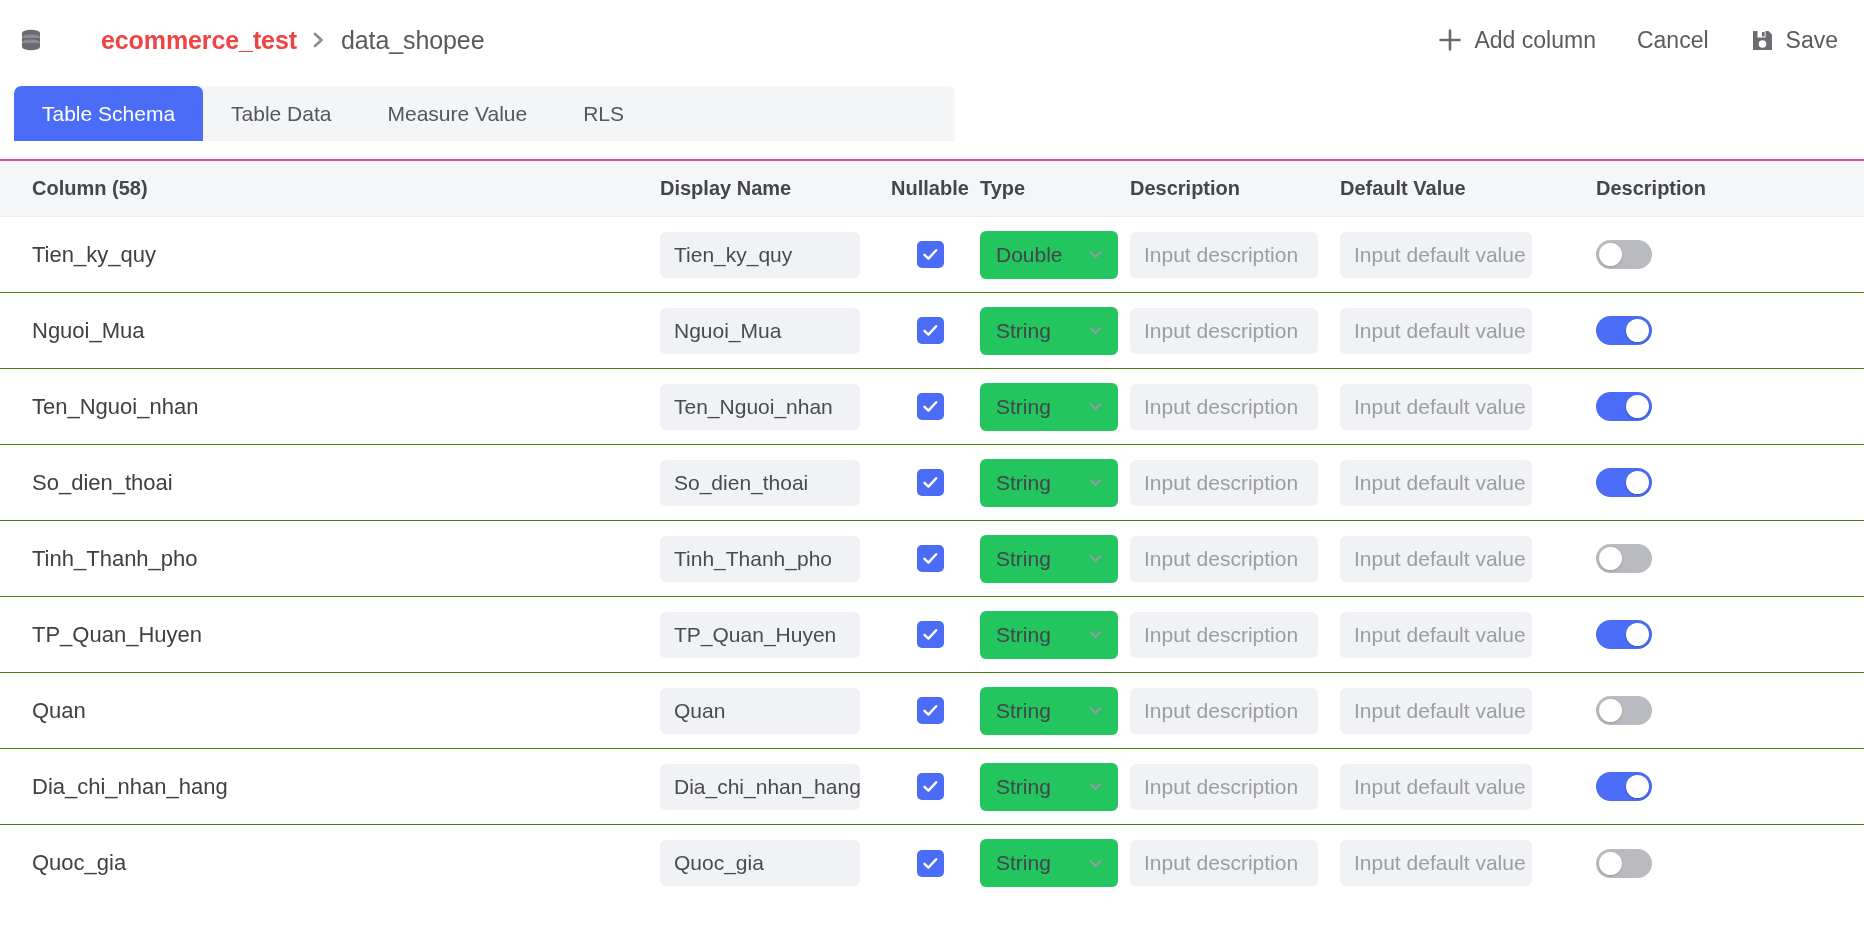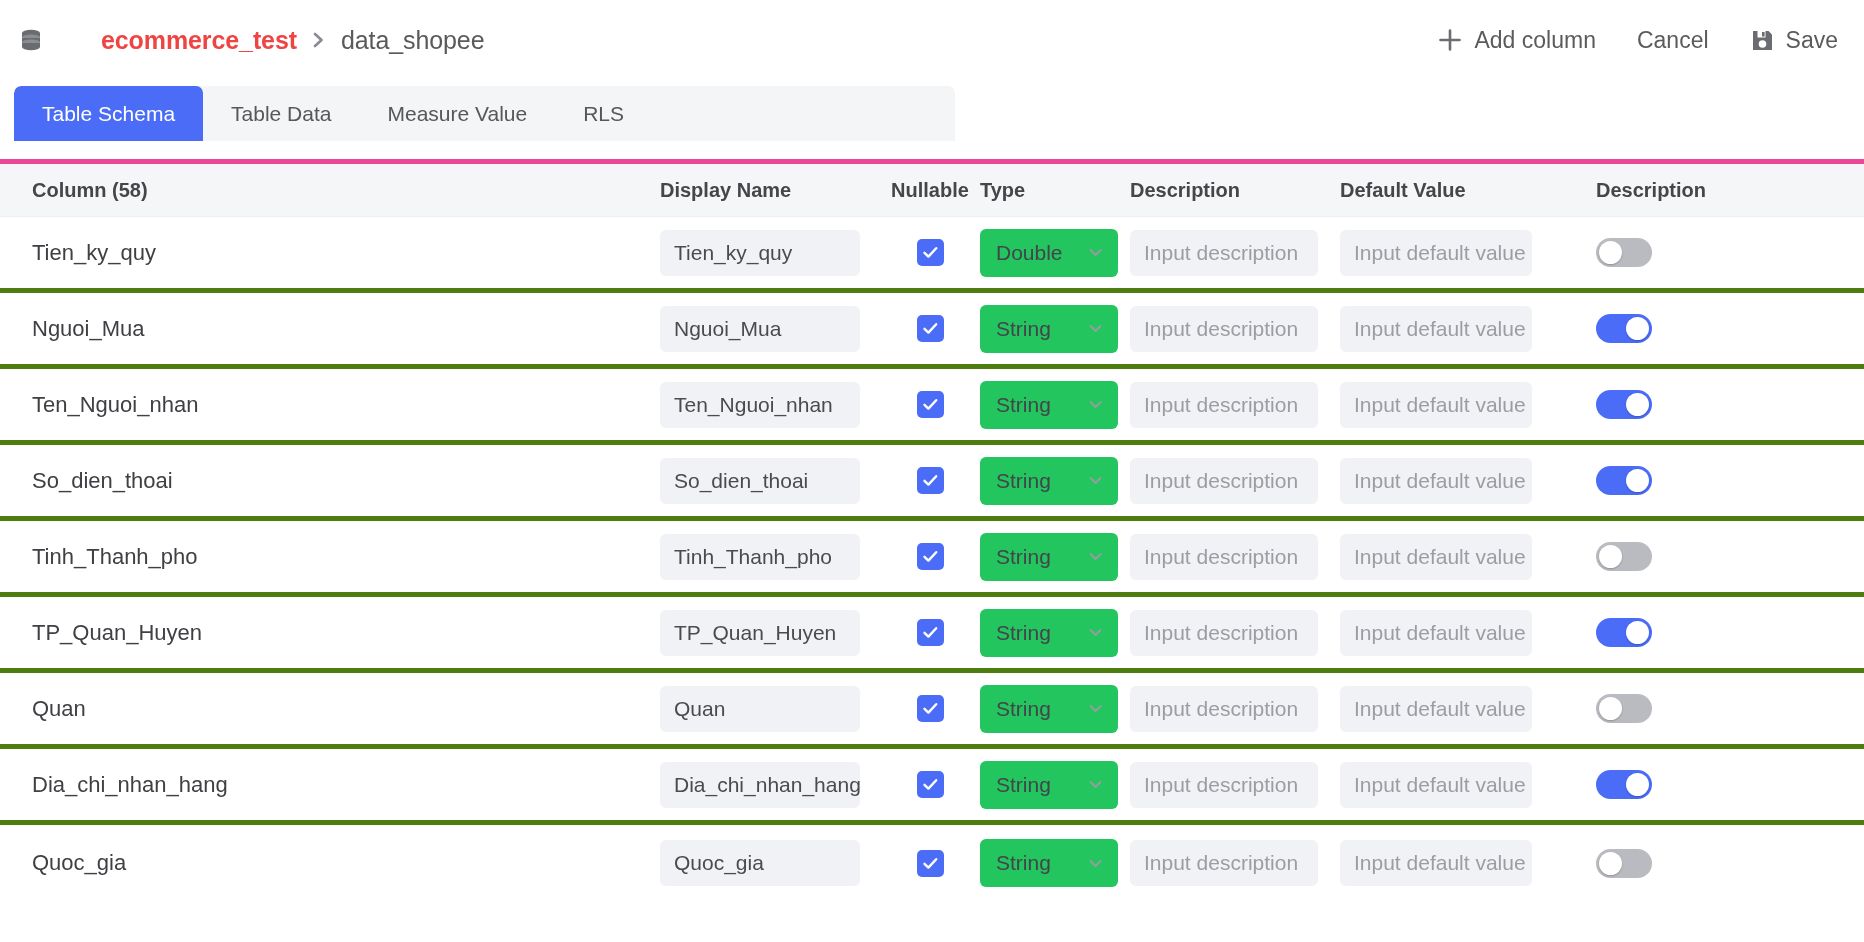--- a/index.html
+++ b/index.html
@@ -100,35 +100,35 @@
   
   .table-wrap {
     margin-top: 18px;
     width: 1864px;
   }
   .thead {
     background: #f5f6f8;
     height: 58px;
     display: flex;
     align-items: center;
-    border-top: 5px solid #ec4899;
+    border-top: 2px solid #ec4899;
     border-bottom: 1px solid #eceef1;
   }
   .th {
     font-size: 20px;
     font-weight: 700;
     color: #45464a;
     white-space: nowrap;
   }
 
   .row {
     height: 76px;
     display: flex;
     align-items: center;
-    border-bottom: 5px solid #4d7c0f;
+    border-bottom: 1px solid #4d7c0f;
     background: #ffffff;
   }
   .row:last-child { border-bottom: none; }
 
   
   .c-name      { width: 660px; padding-left: 32px; }
   .c-display   { width: 220px; }
   .c-nullable  { width: 100px; display: flex; justify-content: center; }
   .c-type      { width: 150px; }
   .c-desc      { width: 210px; }

